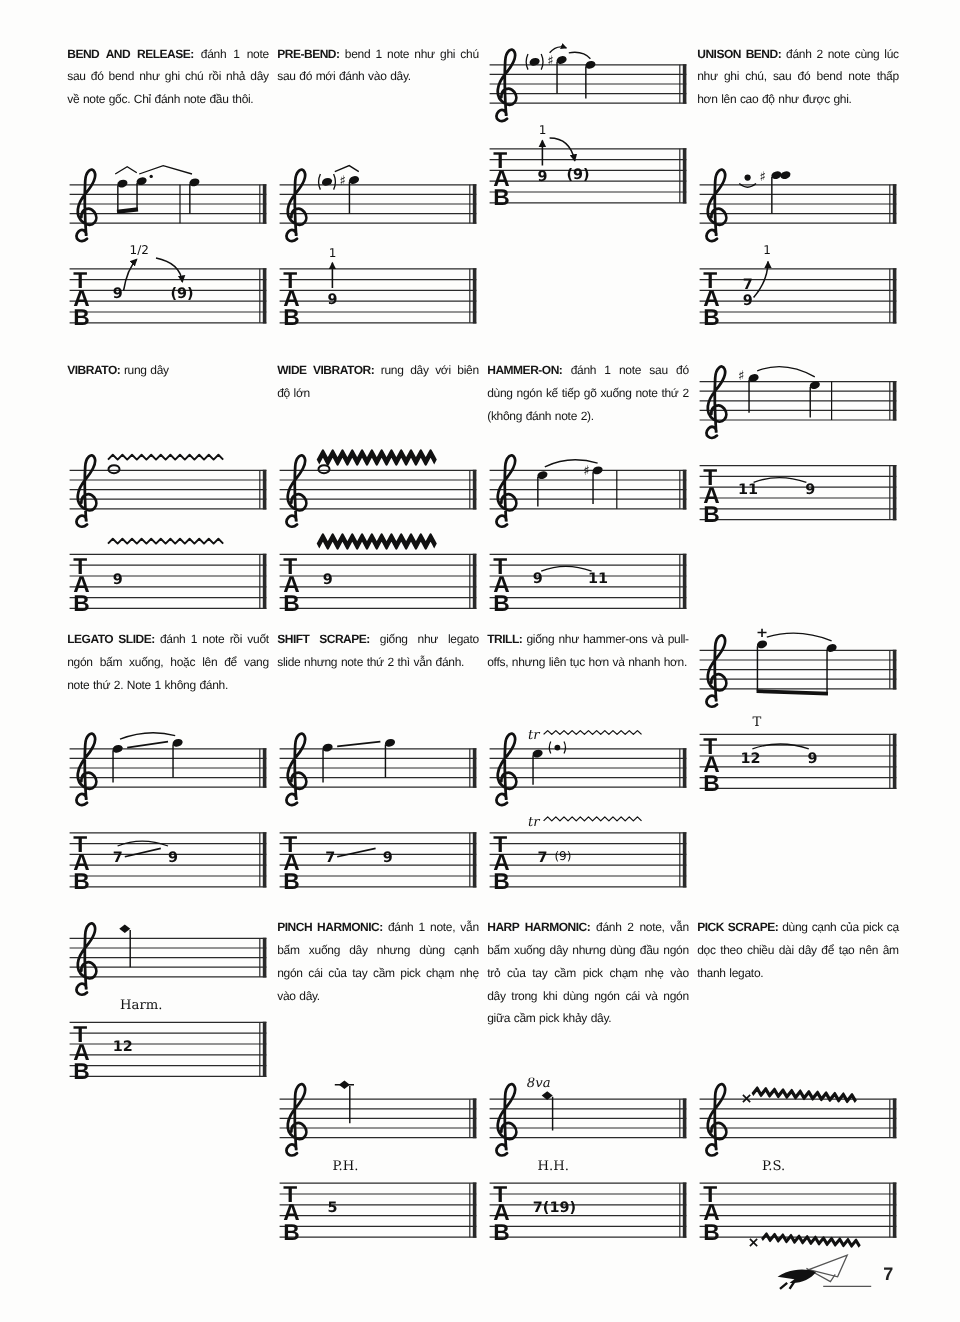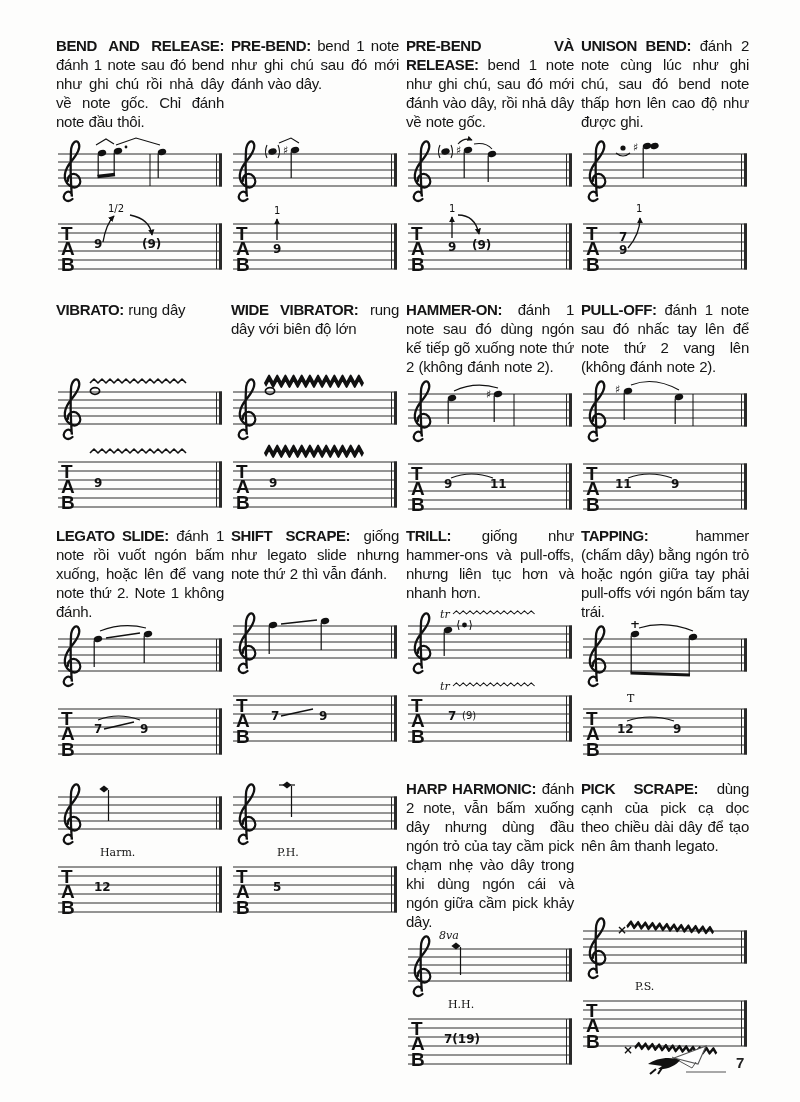--- a/index.html
+++ b/index.html
@@ -8,21 +8,21 @@
     font-family:"Liberation Sans","DejaVu Sans",sans-serif;
     position:relative;overflow:hidden;
   }
   .page{padding:36px 44px 0 56px;}
   .grid{display:grid;grid-template-columns:repeat(4,168px);column-gap:7px;}
   .row2{margin-top:18px}
   .row3{margin-top:4px}
   .row4{margin-top:12px}
   .cell{width:168px}
   .desc{
-    font-size:15px;line-height:19px;text-align:justify;
+    font-size:10px;line-height:19px;text-align:justify;
     margin:0;letter-spacing:-0.25px;word-spacing:0.5px;color:#151515;
   }
   .desc b{font-weight:bold;letter-spacing:-0.4px}
   .row1 .desc{min-height:100px}
   .row2 .desc{min-height:74px}
   .row3 .desc{min-height:82px}
   .row4 .desc{min-height:134px}
   svg.notation{display:block}
   text{stroke:none}
   .n{font:bold 12px "DejaVu Sans",sans-serif}
@@ -126,21 +126,20 @@
         </g>
         <g fill="#111">
           <text class="acc" x="52" y="18">♯</text>
           <text class="sm" x="43" y="78">1</text>
           <text class="n" x="42" y="117">9</text>
         </g>
       </svg>
     </div>
 
     <div class="cell">
-      <p class="desc"><b>PRE-BEND VÀ RELEASE:</b> <span>bend 1 note như ghi chú, sau đó mới đánh vào dây, rồi nhả dây về note gốc.</span></p>
       <svg class="notation" width="168" height="146" viewBox="0 0 168 146">
         <use href="#staff"></use>
           <use href="#clef"></use>
           <use href="#tab"></use>
         <g fill="none" stroke="#111" stroke-width="1.2">
           <path d="M34 9 Q31 15.5 34 22" stroke-width="1.1"></path>
           <path d="M45 9 Q48 15.5 45 22" stroke-width="1.1"></path>
           <use href="#nh" x="39.5" y="15.5"></use>
           <use href="#nh" x="62" y="14"></use>
             <line x1="58.2" y1="15.5" x2="58.2" y2="42"></line>
@@ -237,21 +236,20 @@
         </g>
         <g fill="#111">
           <text class="acc" x="80" y="22">♯</text>
           <text class="n" x="38" y="112">9</text>
           <text class="n" x="84" y="112">11</text>
         </g>
       </svg>
     </div>
 
     <div class="cell">
-      <p class="desc"><b>PULL-OFF:</b> <span>đánh 1 note sau đó nhấc tay lên để note thứ 2 vang lên (không đánh note 2).</span></p>
       <svg class="notation" width="168" height="146" viewBox="0 0 168 146">
         <use href="#staff"></use>
           <use href="#clef"></use>
           <use href="#tab"></use>
         <g fill="none" stroke="#111" stroke-width="1.2">
           <use href="#nh" x="47" y="15"></use>
             <line x1="43.2" y1="16.5" x2="43.2" y2="44"></line>
           <use href="#nh" x="98" y="21"></use>
             <line x1="94.2" y1="22.5" x2="94.2" y2="48"></line>
           <path d="M50 9 Q73 0 98 14" stroke-width="1.1"></path>
@@ -331,21 +329,20 @@
         <g fill="#111">
           <text class="it" x="34" y="10">tr</text>
           <text class="it" x="34" y="82">tr</text>
           <text class="n" x="42" y="112">7</text>
           <text class="sm" x="56" y="111">(9)</text>
         </g>
       </svg>
     </div>
 
     <div class="cell">
-      <p class="desc"><b>TAPPING:</b> <span>hammer (chấm dây) bằng ngón trỏ hoặc ngón giữa tay phải pull-offs với ngón bấm tay trái.</span></p>
       <svg class="notation" width="168" height="146" viewBox="0 0 168 146">
         <use href="#staff"></use>
           <use href="#clef"></use>
           <use href="#tab"></use>
         <g fill="none" stroke="#111" stroke-width="1.2">
           <use href="#nh" x="54" y="13"></use>
             <line x1="50.2" y1="14.5" x2="50.2" y2="52"></line>
           <use href="#nh" x="112" y="16"></use>
             <line x1="108.2" y1="17.5" x2="108.2" y2="53.5"></line>
           <line x1="49.5" y1="52" x2="109" y2="54" stroke-width="3.2"></line>
@@ -374,20 +371,21 @@
           <line x1="52.5" y1="11" x2="52.5" y2="42"></line>
         </g>
         <g fill="#111">
           <text class="ann" x="44" y="77">Harm.</text>
           <text class="n" x="38" y="112">12</text>
         </g>
       </svg>
     </div>
 
     <div class="cell">
+      <p class="desc"><b>PINCH HARMONIC:</b> <span>đánh 1 note, vẫn bấm xuống dây nhưng dùng cạnh ngón cái của tay cầm pick chạm nhẹ vào dây.</span></p>
       <svg class="notation" width="168" height="146" viewBox="0 0 168 146">
         <use href="#staff"></use>
           <use href="#clef"></use>
           <use href="#tab"></use>
         <g fill="none" stroke="#111" stroke-width="1.2">
           <use href="#dia" x="56" y="6"></use>
           <line x1="48" y1="6" x2="64" y2="6" stroke-width="1.2"></line>
           <line x1="60.5" y1="7" x2="60.5" y2="38"></line>
         </g>
         <g fill="#111">

